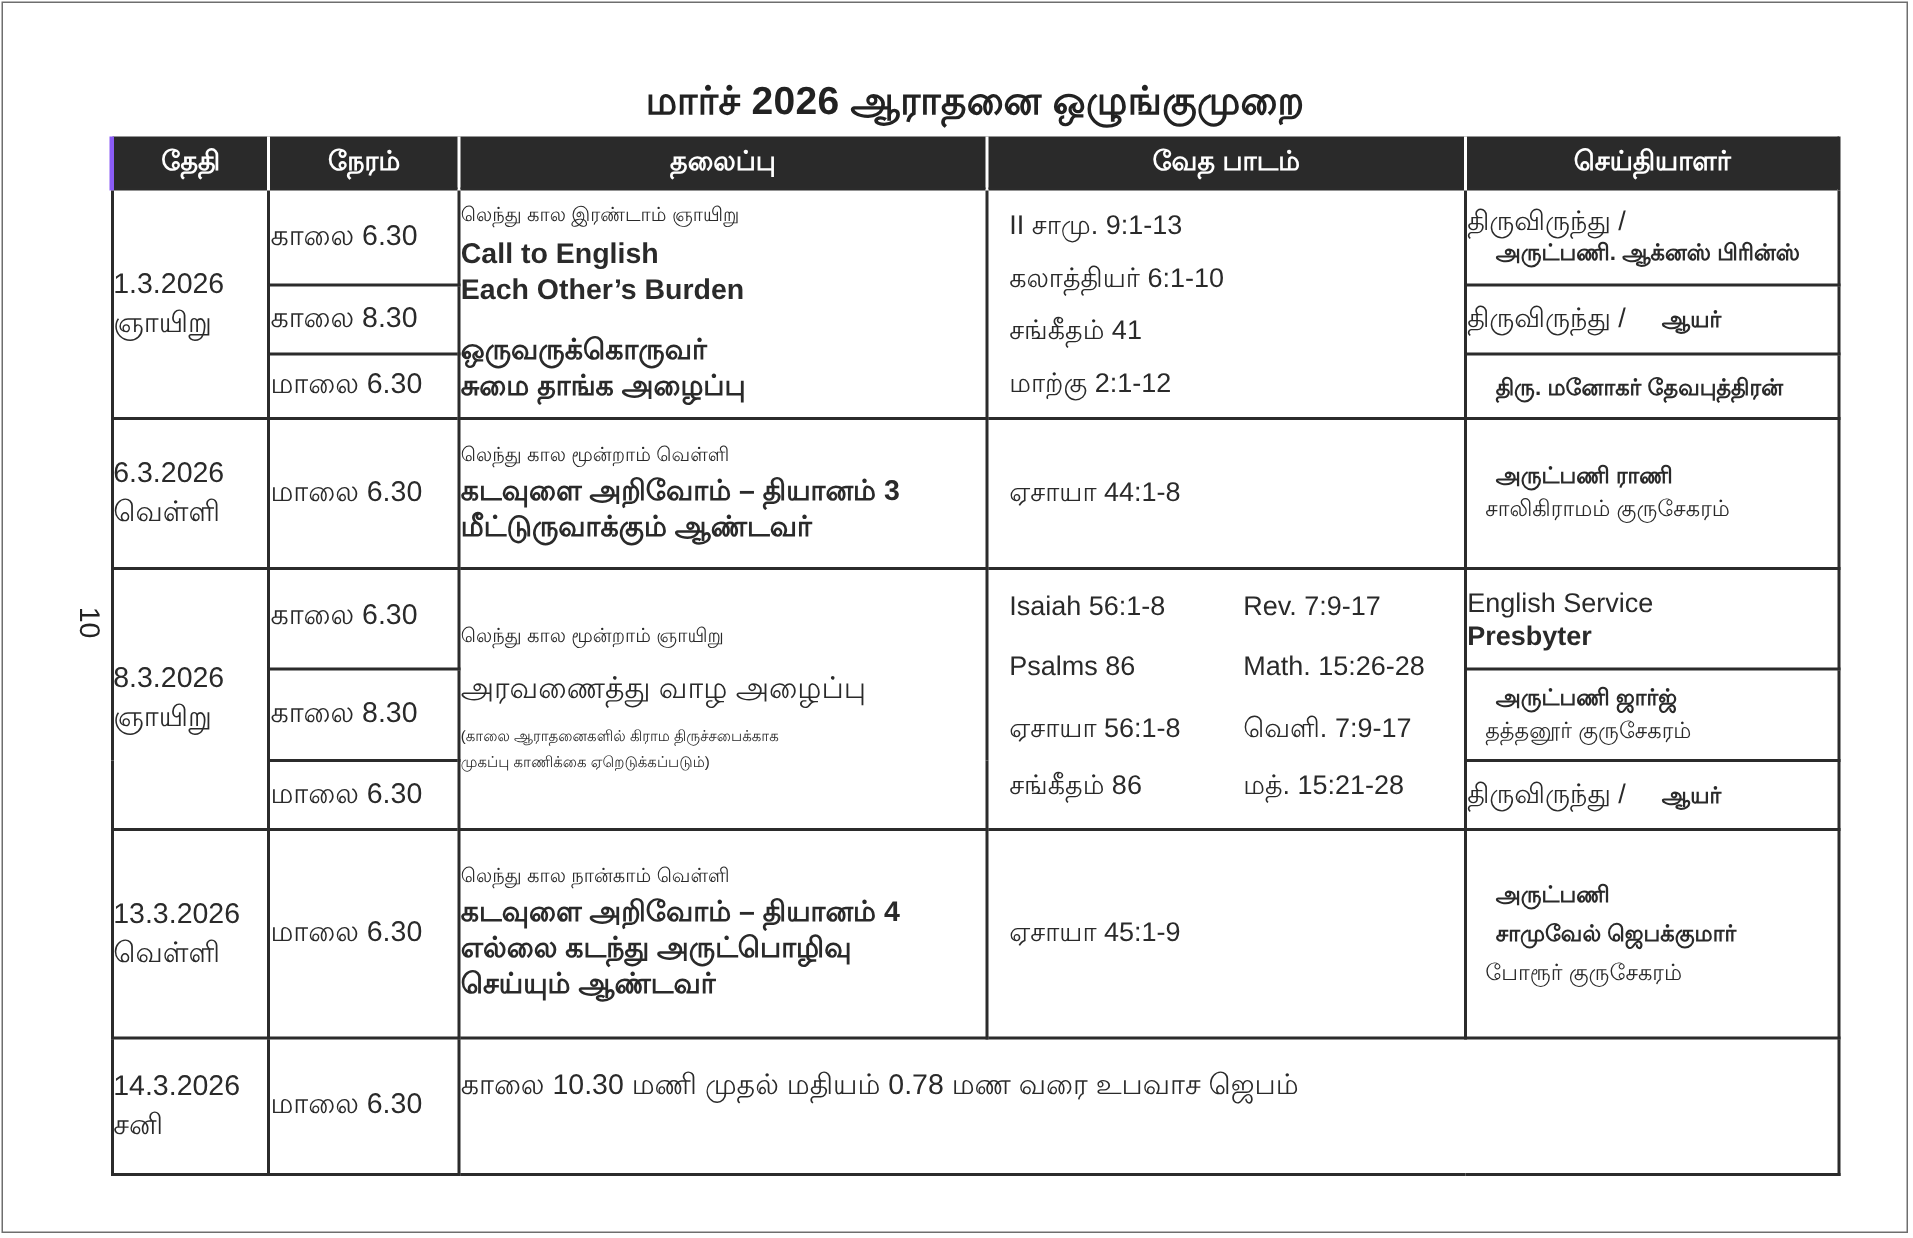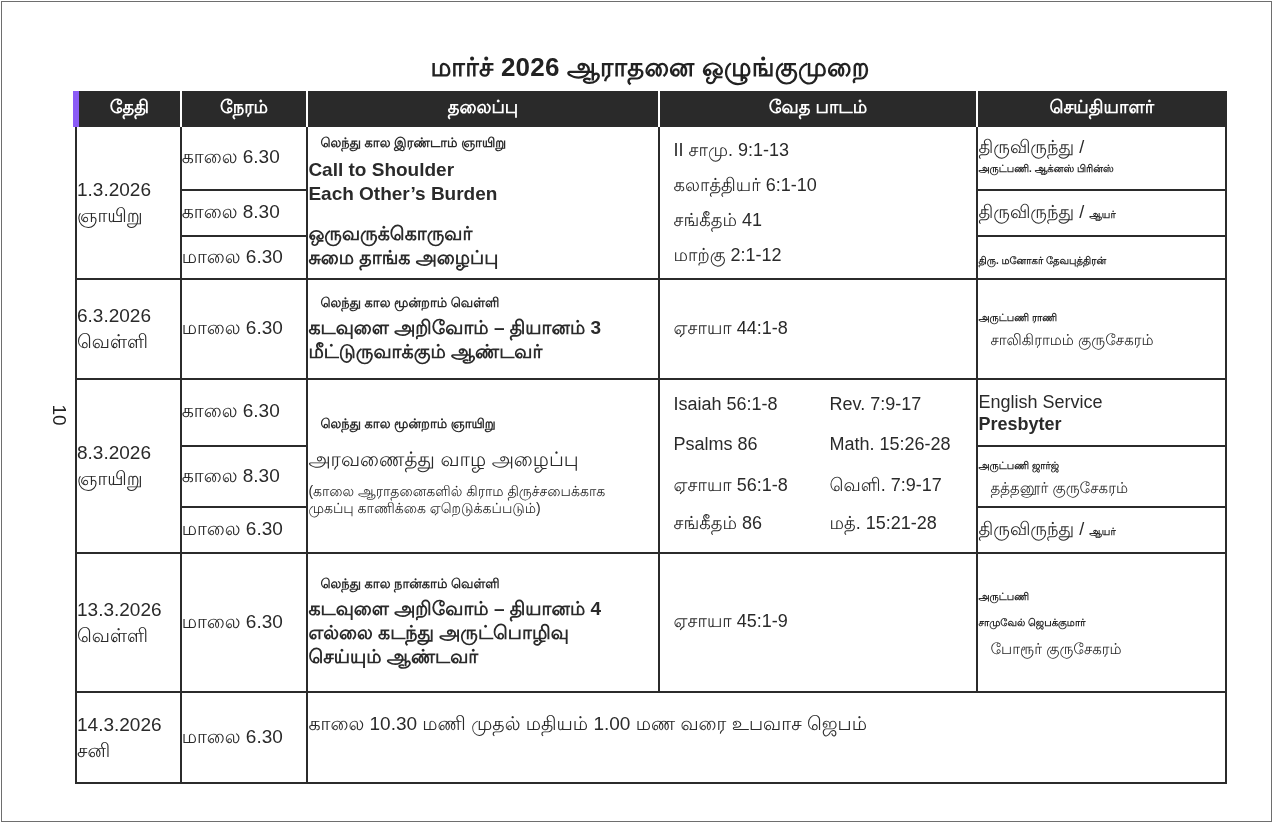--- a/index.html
+++ b/index.html
@@ -8,36 +8,36 @@
   .page-border { position:absolute; left:1px; top:1px; width:1271px; height:821px;
                  border:1px solid #6e6e6e; box-sizing:border-box; }
   .page-number { position:absolute; left:48px; top:404px; font-size:19px;
                  transform:rotate(90deg); transform-origin:center; color:#222; }
   .title { position:absolute; left:0; top:52px; width:1300px; text-align:center;
            font-size:26px; font-weight:bold; color:#222; letter-spacing:0.2px; }
   .sched { position:absolute; left:73px; top:91px; border-collapse:collapse;
            table-layout:fixed; width:1154px; }
   .sched th { background:#2a2a2a; color:#fff; font-weight:bold; font-size:18px;
               height:34px; border-left:2px solid #fff; padding:0; }
-  .sched th:first-child { border-left:6px solid #8b5cf6; }
+  .sched th:first-child { border-left:3px solid #8b5cf6; }
   .sched th:last-child { border-right:2px solid #2a2a2a; }
   .sched td { border:2px solid #2b2b2b; padding:0; vertical-align:middle;
               text-align:left; font-size:19px; color:#2a2a2a; }
   .c-date { width:104px; } .c-time { width:126px; } .c-title { width:349px; }
   .c-read { width:317px; } .c-spk { width:247px; }
   .date { line-height:26px; }
-  .theme-sub { font-size:13px; font-weight:bold; margin-bottom:6px;padding-left:12px; }
+  .theme-sub { font-size:13px; font-weight:normal; margin-bottom:6px; }
   .theme-en { font-size:19px; font-weight:bold; line-height:24px; }
   .theme-ta { font-size:19px; font-weight:bold; line-height:24px; }
-  .theme-note { font-size:14px; line-height:17px; margin-top:6px; }
+  .theme-note { font-size:10px; line-height:17px; margin-top:6px; }
   .readings { text-align:left; padding-left:14px !important; font-size:18px !important; }
   .rd-line { line-height:35px; }
   .rd-grid { display:grid; grid-template-columns:156px auto; row-gap:16px; line-height:24px; }
   .rd-grid.ta { margin-top:12px; line-height:35px; row-gap:3px; }
-  .spk-bold { font-weight:bold; font-size:10px; }
+  .spk-bold { font-weight:bold; font-size:15px;padding-left:19px; }
   .spk-norm { font-size:18px; }
   .spk-small { font-size:15px;padding-left:12px; }
   .spk-cell { line-height:22px; }
   .fast { font-size:19px; }
 </style>
 </head>
 <body>
 
 <div class="page-border"></div>
 <div class="page-number">10</div>
@@ -63,21 +63,21 @@
   <tbody>
 
     <tr style="height:64px">
       <td rowspan="3" class="date">
         <div>1.3.2026</div>
         <div>ஞாயிறு</div>
       </td>
       <td>காலை 6.30</td>
       <td rowspan="3">
         <div class="theme-sub">லெந்து கால இரண்டாம் ஞாயிறு</div>
-        <div class="theme-en">Call to Shoulder</div>
+        <div class="theme-en">Call to English</div>
         <div class="theme-en">Each Other’s Burden</div>
         <div class="theme-ta" style="margin-top:16px">ஒருவருக்கொருவர்</div>
         <div class="theme-ta">சுமை தாங்க அழைப்பு</div>
       </td>
       <td rowspan="3" class="readings">
         <div class="rd-line">II சாமு. 9:1-13</div>
         <div class="rd-line">கலாத்தியர் 6:1-10</div>
         <div class="rd-line">சங்கீதம் 41</div>
         <div class="rd-line">மாற்கு 2:1-12</div>
       </td>
@@ -185,16 +185,16 @@
         <div class="spk-small">போரூர் குருசேகரம்</div>
       </td>
     </tr>
 
     <tr style="height:91px">
       <td class="date">
         <div>14.3.2026</div>
         <div>சனி</div>
       </td>
       <td>மாலை 6.30</td>
-      <td colspan="3" class="fast" style="vertical-align:top;padding-top:20px">காலை 10.30 மணி முதல் மதியம் 1.00 மண வரை உபவாச ஜெபம்</td>
+      <td colspan="3" class="fast" style="vertical-align:top;padding-top:20px">காலை 10.30 மணி முதல் மதியம் 0.78 மண வரை உபவாச ஜெபம்</td>
     </tr>
   </tbody>
 </table>
 
 </body></html>

